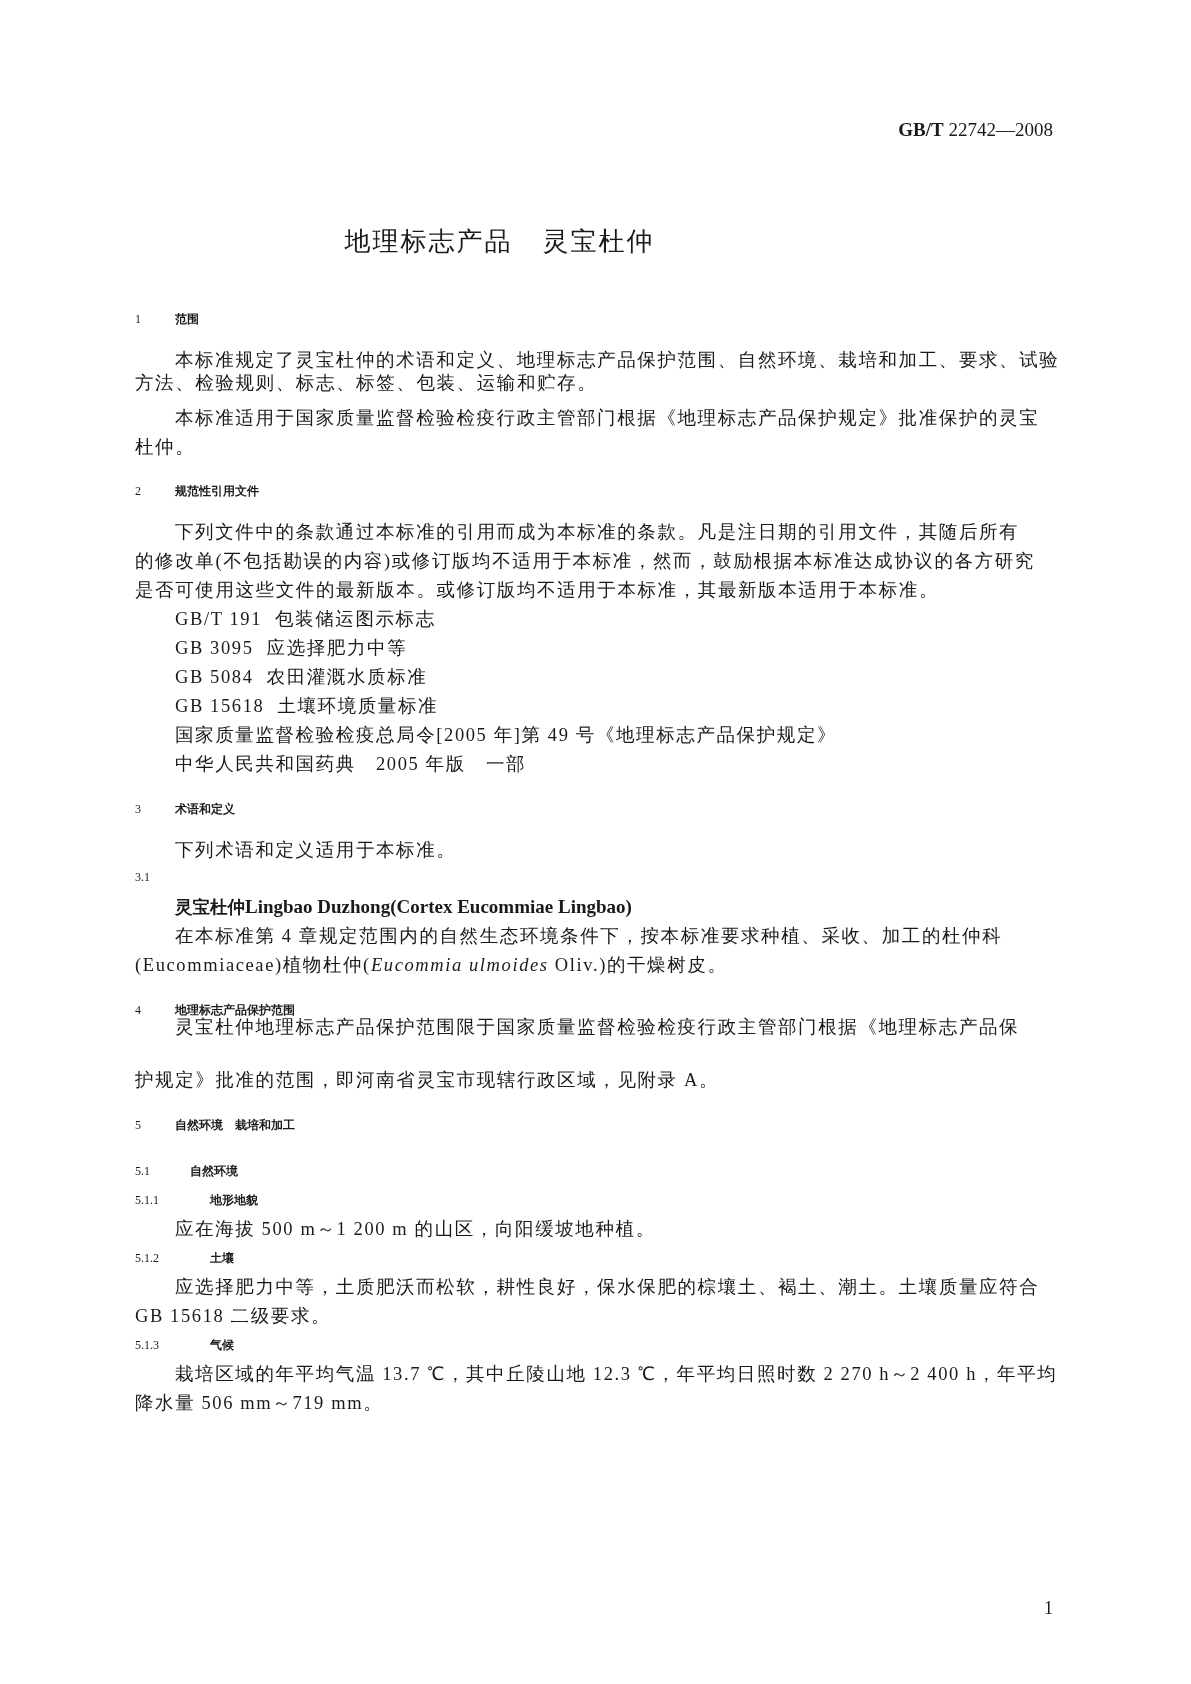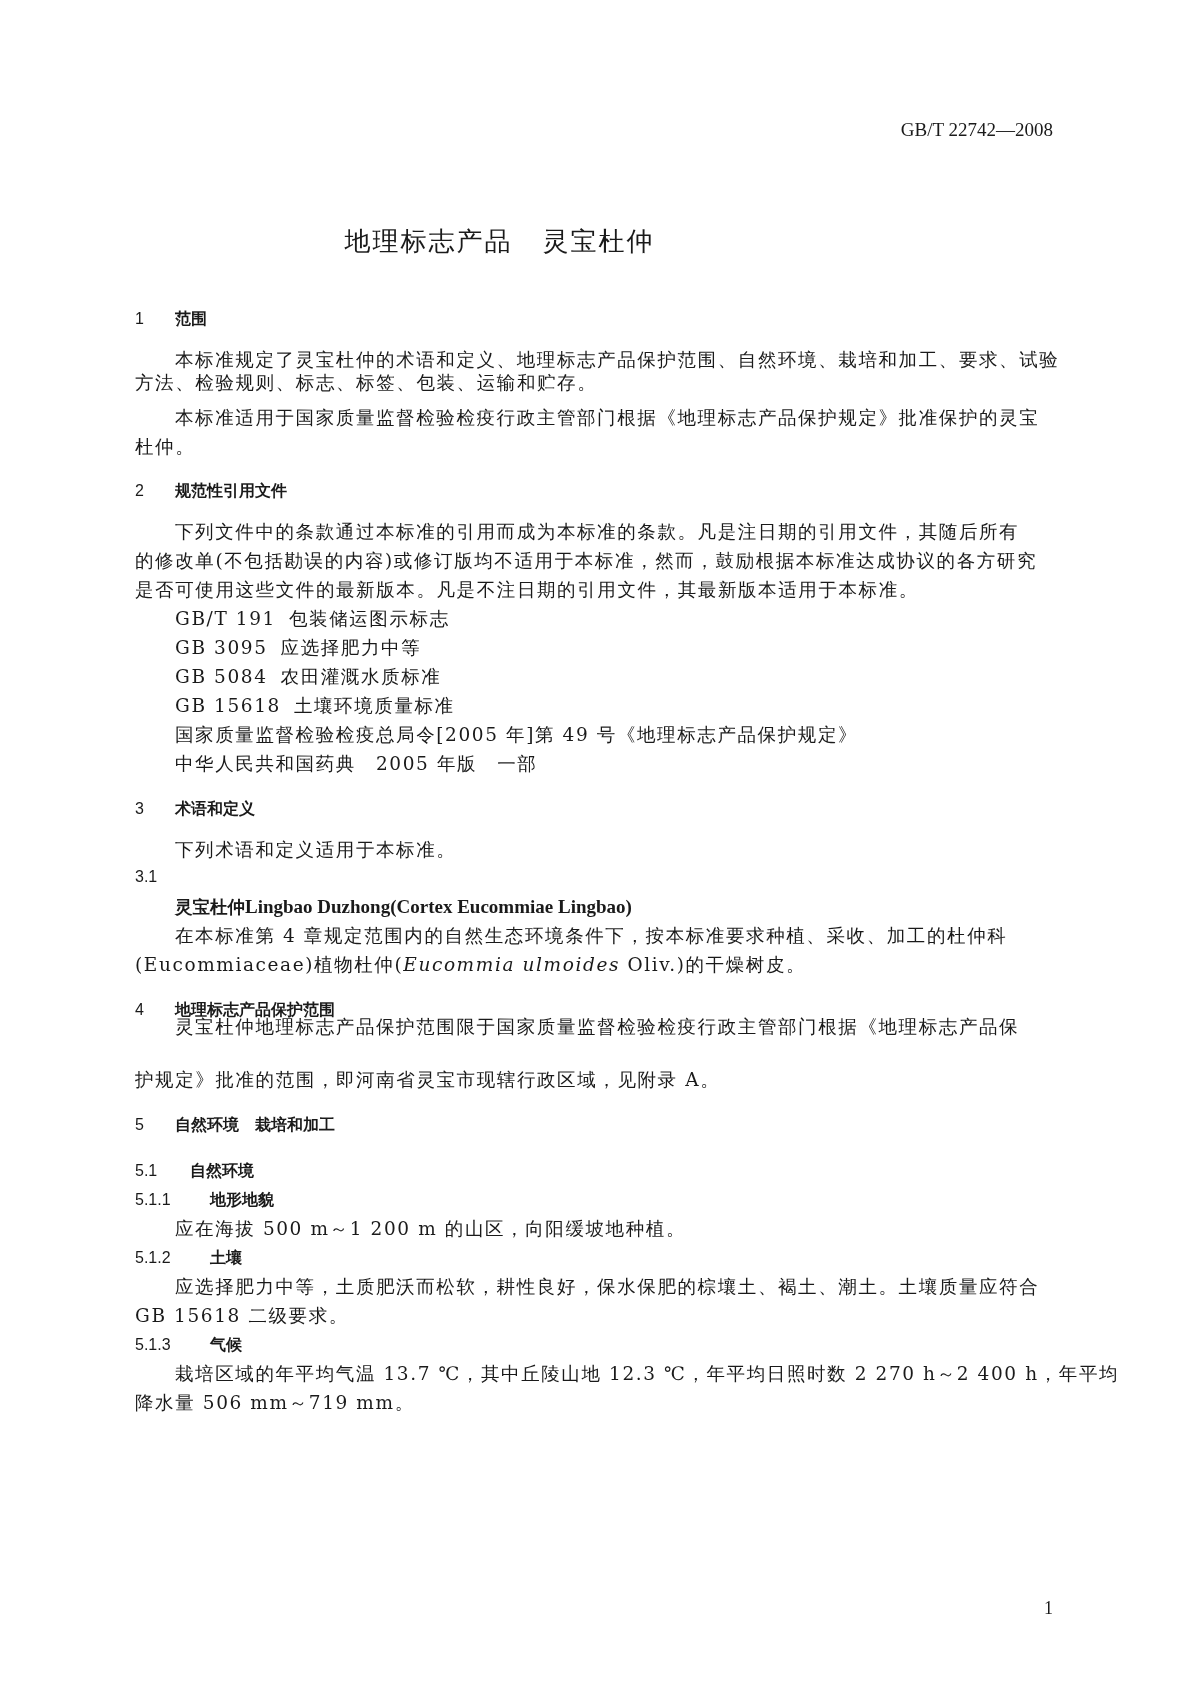--- a/index.html
+++ b/index.html
@@ -7,33 +7,33 @@
     width: 1191px; height: 1684px; position: relative; overflow: hidden;
     color: #1a1a1a;
     font-family: "DejaVu Serif", "Liberation Serif", serif;
     font-size: 18.5px;
   }
   .page { position: absolute; left: 0; top: 0; width: 1191px; height: 1684px; }
   .std-no {
     position: absolute; right: 138px; top: 119px;
     font-size: 19px; font-family: "Liberation Serif", serif;
   }
-  .std-no b { font-weight: normal; margin-left: 27px; }
+  .std-no b { font-weight: bold; margin-left: 27px; }
   .doc-title {
     position: absolute; left: 0; width: 999px; top: 224px; text-align: center;
     font-family: "DejaVu Sans", sans-serif; font-size: 26px; letter-spacing: 2px;
   }
   .doc-title .gap { display: inline-block; width: 30px; }
   .content { position: absolute; left: 135px; top: 320px; width: 920px; }
   .line { position: absolute; left: 0; white-space: nowrap; line-height: 30px; }
   .h {
-    font-family: Liberation Sans, sans-serif; font-size: 16px; font-weight: bold;
+    font-family: Liberation Serif, serif; font-size: 12px; font-weight: bold;
   }
   .h .num { font-weight: normal; display: inline-block; }
-  .p { letter-spacing: 1.6px; }
+  .p { letter-spacing: 1.6px; font-family: Liberation Serif, serif; }
   .ind { padding-left: 40px; }
   .term { font-family: "DejaVu Sans", sans-serif; font-weight: bold; font-size: 17.5px; }
   .term .en { font-family: "Liberation Serif", serif; font-weight: bold; font-size: 19px; }
   .it { font-style: italic; }
   .page-num {
     position: absolute; right: 138px; top: 1598px; font-size: 18px;
     font-family: "Liberation Serif", serif;
   }
   .ref-code { display: inline-block; margin-right: 13px; }
 </style>
@@ -59,21 +59,21 @@
     <div class="line p ind" style="top:25px">本标准规定了灵宝杜仲的术语和定义、地理标志产品保护范围、自然环境、栽培和加工、要求、试验</div>
     <div class="line p" style="top:48px">方法、检验规则、标志、标签、包装、运输和贮存。</div>
     <div class="line p ind" style="top:83px">本标准适用于国家质量监督检验检疫行政主管部门根据《地理标志产品保护规定》批准保护的灵宝</div>
     <div class="line p" style="top:112px">杜仲。</div>
 
     <div class="line h" style="top:156px">
       <span class="num" style="width:40px">2</span><span>规范性引用文件</span>
     </div>
     <div class="line p ind" style="top:197px">下列文件中的条款通过本标准的引用而成为本标准的条款。凡是注日期的引用文件，其随后所有</div>
     <div class="line p" style="top:226px">的修改单(不包括勘误的内容)或修订版均不适用于本标准，然而，鼓励根据本标准达成协议的各方研究</div>
-    <div class="line p" style="top:255px">是否可使用这些文件的最新版本。凡是不注日期的引用文件，其最新版本适用于本标准。</div>
+    <div class="line p" style="top:255px">是否可使用这些文件的最新版本。或修订版均不适用于本标准，其最新版本适用于本标准。</div>
 
     <div class="line p ind" style="top:284px">
       <span class="ref-code">GB/T 191</span><span>包装储运图示标志</span>
     </div>
     <div class="line p ind" style="top:313px">
       <span class="ref-code">GB 3095</span><span>应选择肥力中等</span>
     </div>
     <div class="line p ind" style="top:342px">
       <span class="ref-code">GB 5084</span><span>农田灌溉水质标准</span>
     </div>

